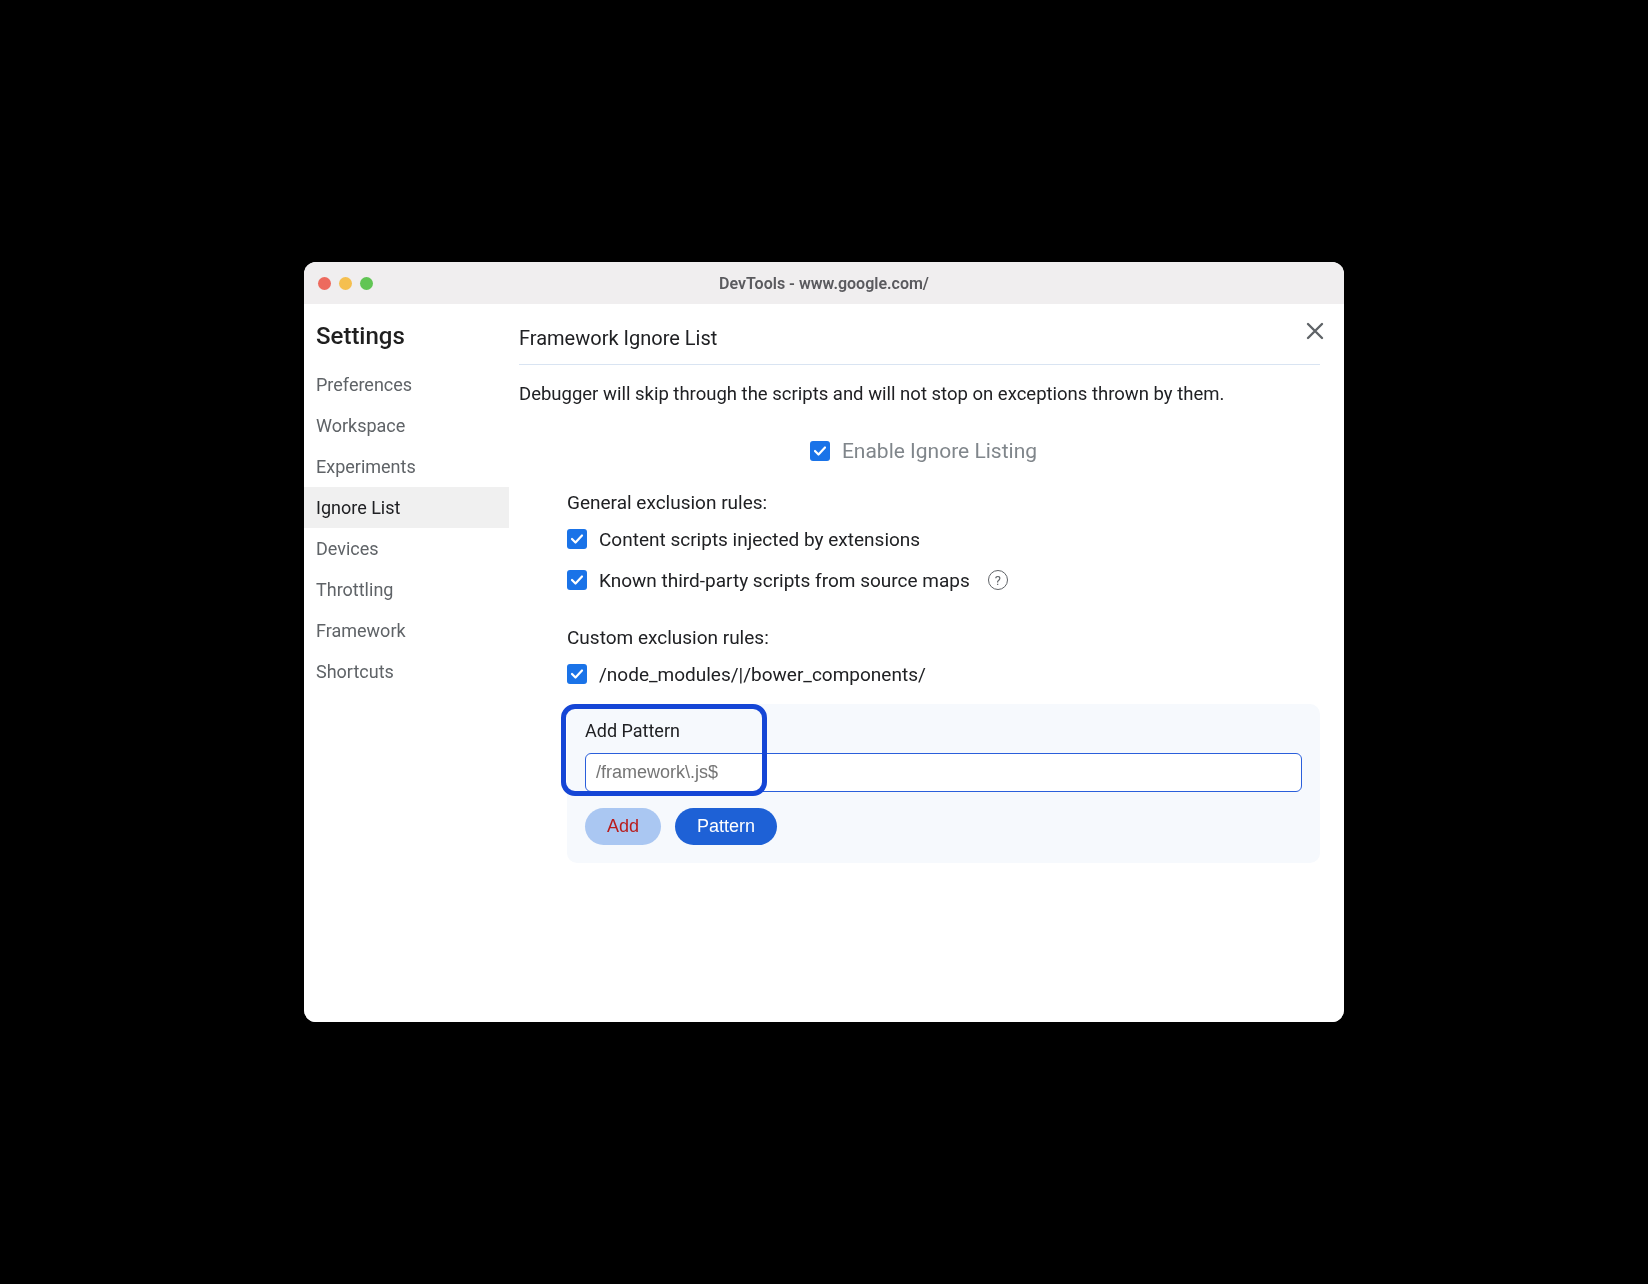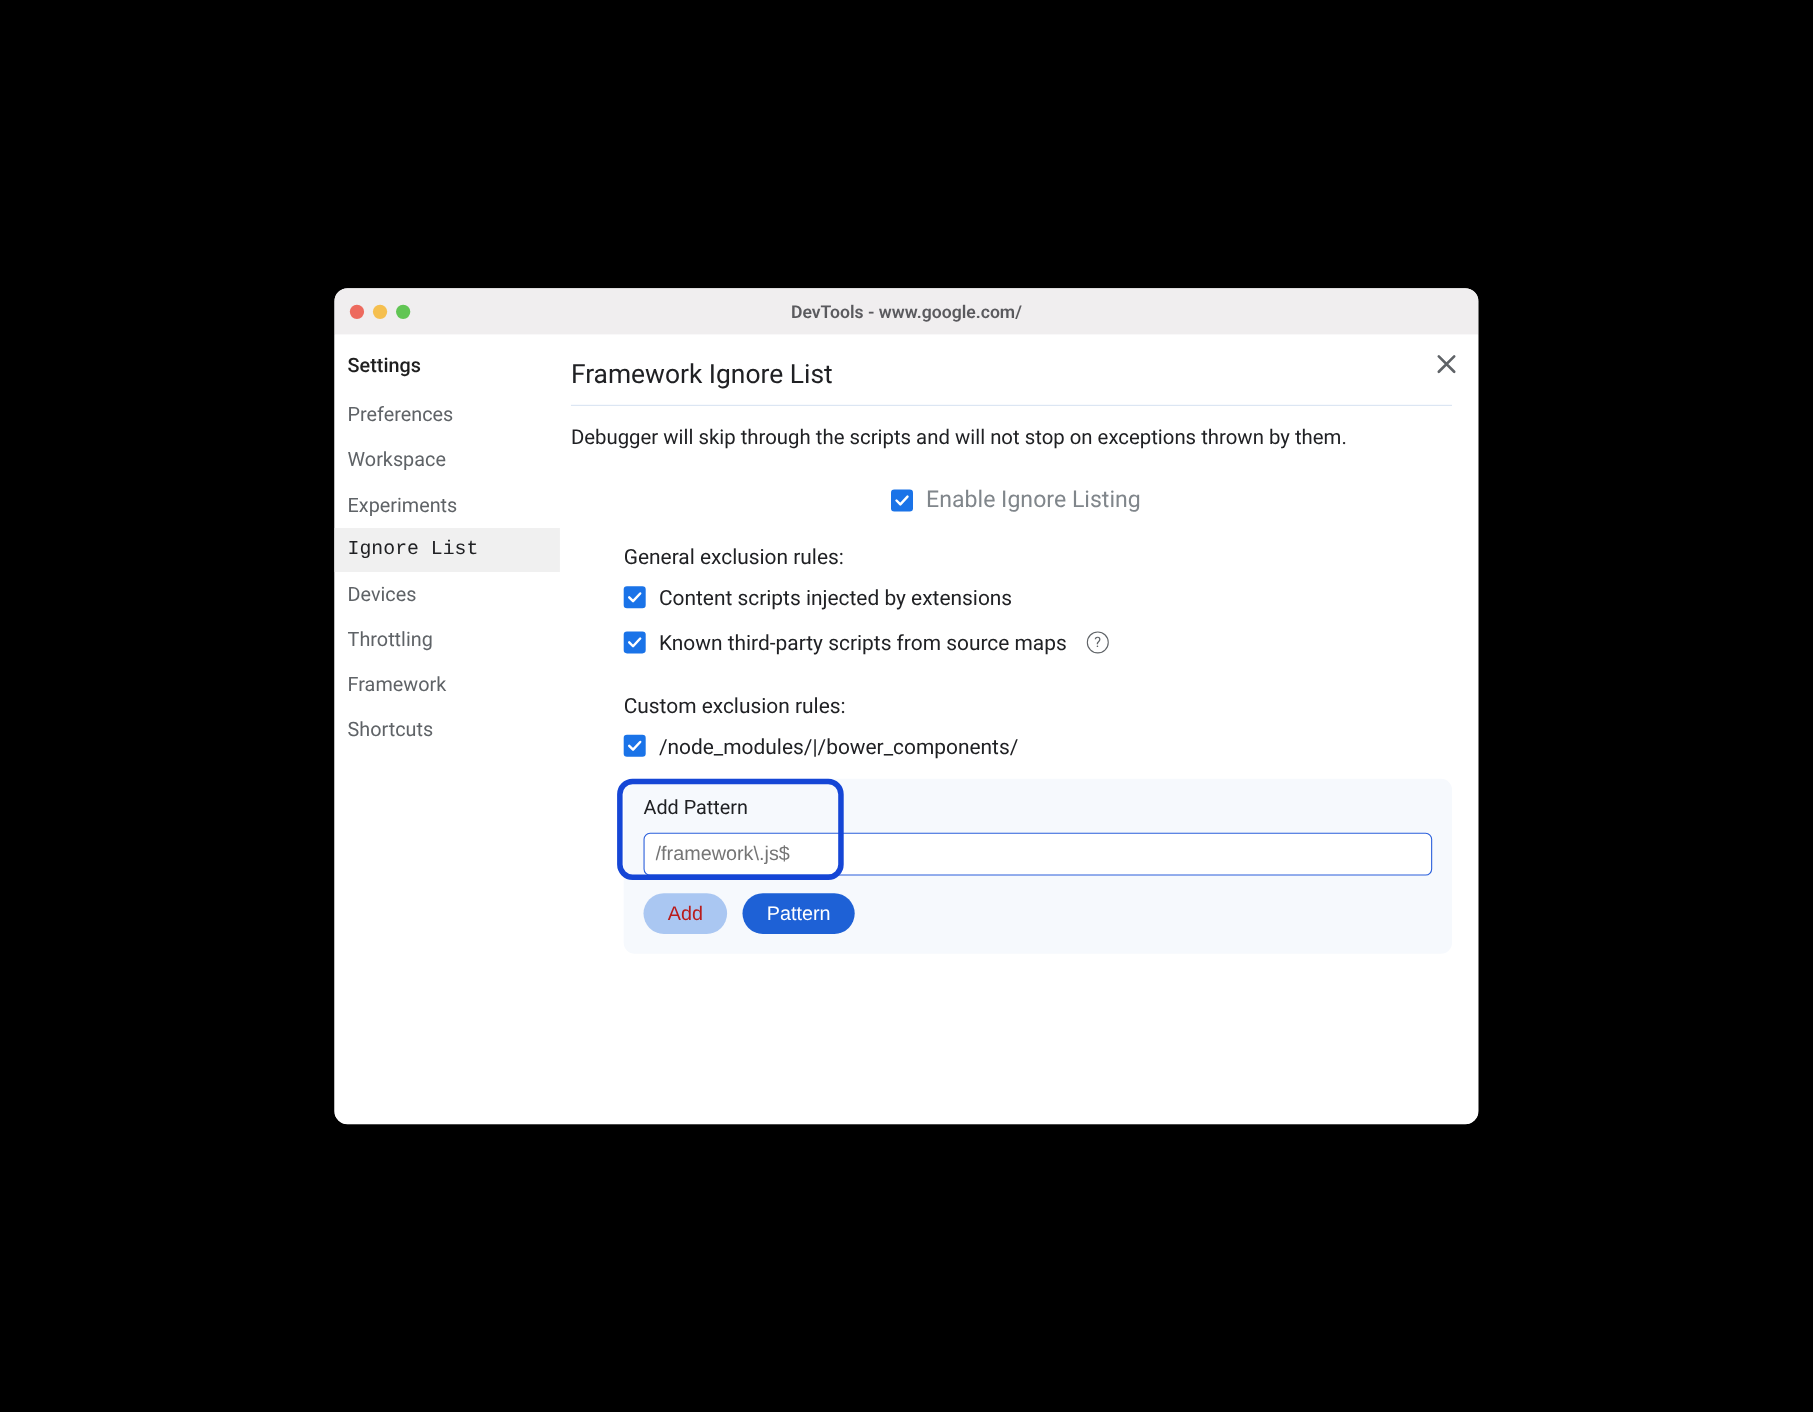--- a/index.html
+++ b/index.html
@@ -46,52 +46,51 @@
 .content {
   display: flex;
   height: calc(100% - 42px);
   background: #fff;
 }
 .sidebar {
   width: 205px;
   padding: 18px 0 0 0;
 }
 .sidebar h1 {
-  font-size: 18px;
+  font-size: 24px;
   font-weight: 500;
   color: #1f1f1f;
   padding: 0 12px 14px 12px;
 }
 .sidebar-item {
   padding: 10px 12px;
   font-size: 18px;
   color: #5f6367;
   cursor: pointer;
 }
 .sidebar-item.selected {
   background: #f0f0f0;
   color: #202124;
-  font-family: Liberation Mono, monospace;
 }
 .main {
   flex: 1;
   padding: 22px 24px 0 10px;
   position: relative;
 }
 .close-x {
   position: absolute;
   top: 18px;
   right: 20px;
   font-size: 22px;
   color: #5f6367;
   cursor: pointer;
   line-height: 1;
 }
 .page-title {
-  font-size: 24px;
+  font-size: 20px;
   font-weight: 400;
   color: #202124;
   padding-bottom: 14px;
   border-bottom: 1px solid #d9e4f2;
   margin-bottom: 16px;
 }
 .desc {
   font-size: 18.5px;
   color: #202124;
   line-height: 1.5;

